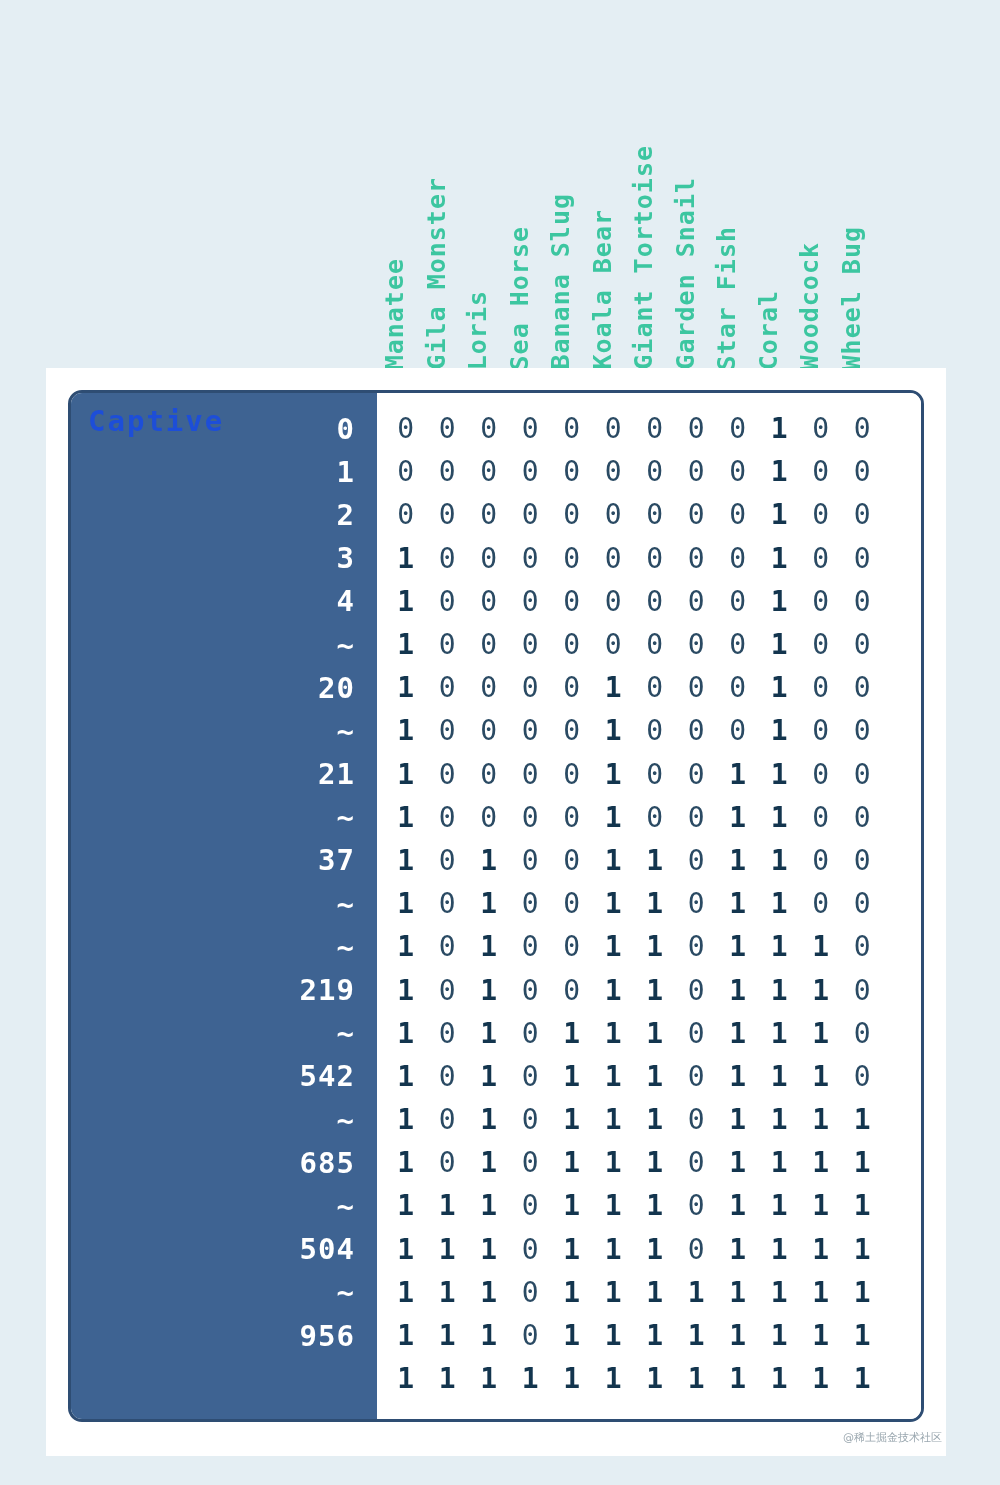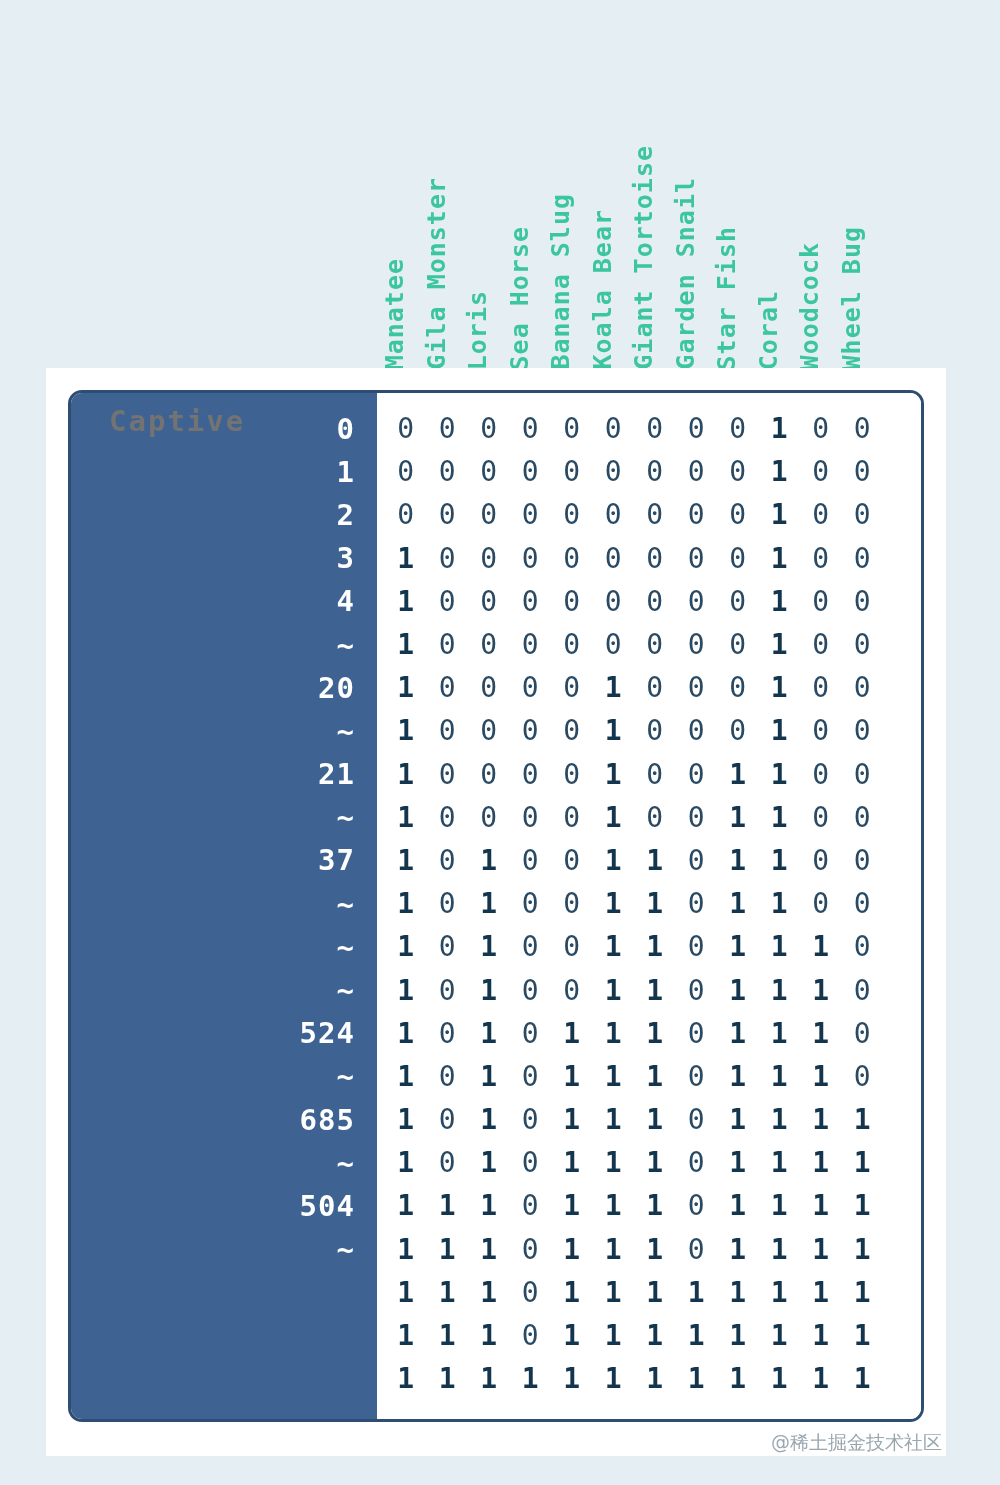--- a/index.html
+++ b/index.html
@@ -110,27 +110,26 @@
     color: #ffffff;
     font-family: "DejaVu Sans Mono", monospace;
     font-size: 29px;
     font-weight: 700;
     letter-spacing: 1px;
   }
   .axis-title {
     position: absolute;
     left: 88px;
     top: 404px;
-    color: #737373;
+    color: #1d4ed8;
     font-family: "DejaVu Sans Mono", monospace;
     font-size: 29px;
     font-weight: 700;
     letter-spacing: 2px;
     z-index: 5;
-    margin-left: 21px;
   }
   .cell {
     width: 41.5px;
     text-align: center;
     font-family: "DejaVu Sans Mono", monospace;
     font-size: 28px;
     color: #2a4a63;
   }
   .cell.one {
     font-weight: 700;
@@ -139,21 +138,21 @@
   .cell.zero {
     font-weight: 400;
     color: #2a4a63;
   }
 
   .watermark {
     position: absolute;
     right: 58px;
     top: 1430px;
     font-family: "DejaVu Sans", sans-serif;
-    font-size: 19px;
+    font-size: 11px;
     color: #9aa7af;
   }
 </style>
 </head>
 <body>
 
 <div class="page">
 
   <div class="col-headers" id="col-headers">
       <div class="col-header">
@@ -231,40 +230,46 @@
         <div class="row">
           <div class="row-label">37</div>
         </div>
         <div class="row">
           <div class="row-label">~</div>
         </div>
         <div class="row">
           <div class="row-label">~</div>
         </div>
         <div class="row">
-          <div class="row-label">~</div>
-        </div>
-        <div class="row">
-          <div class="row-label">524</div>
+          <div class="row-label">219</div>
+        </div>
+        <div class="row">
+          <div class="row-label">~</div>
+        </div>
+        <div class="row">
+          <div class="row-label">542</div>
         </div>
         <div class="row">
           <div class="row-label">~</div>
         </div>
         <div class="row">
           <div class="row-label">685</div>
         </div>
         <div class="row">
           <div class="row-label">~</div>
         </div>
         <div class="row">
           <div class="row-label">504</div>
         </div>
         <div class="row">
           <div class="row-label">~</div>
         </div>
+        <div class="row">
+          <div class="row-label">956</div>
+        </div>
       </div>
     <div class="grid-col" id="grid-col">
         <div class="row">
           <div class="cell zero">0</div>
           <div class="cell zero">0</div>
           <div class="cell zero">0</div>
           <div class="cell zero">0</div>
           <div class="cell zero">0</div>
           <div class="cell zero">0</div>
           <div class="cell zero">0</div>

